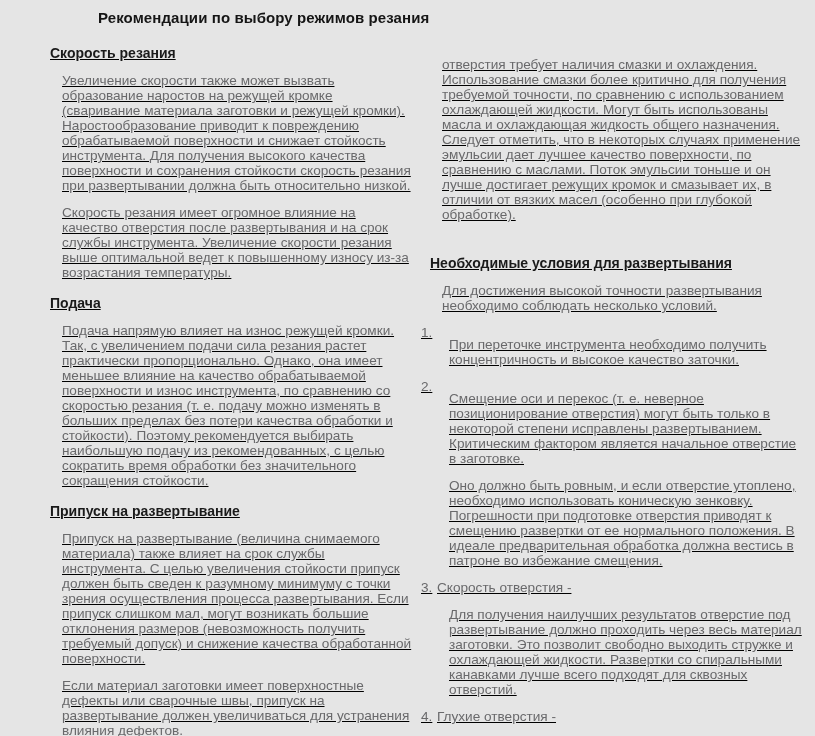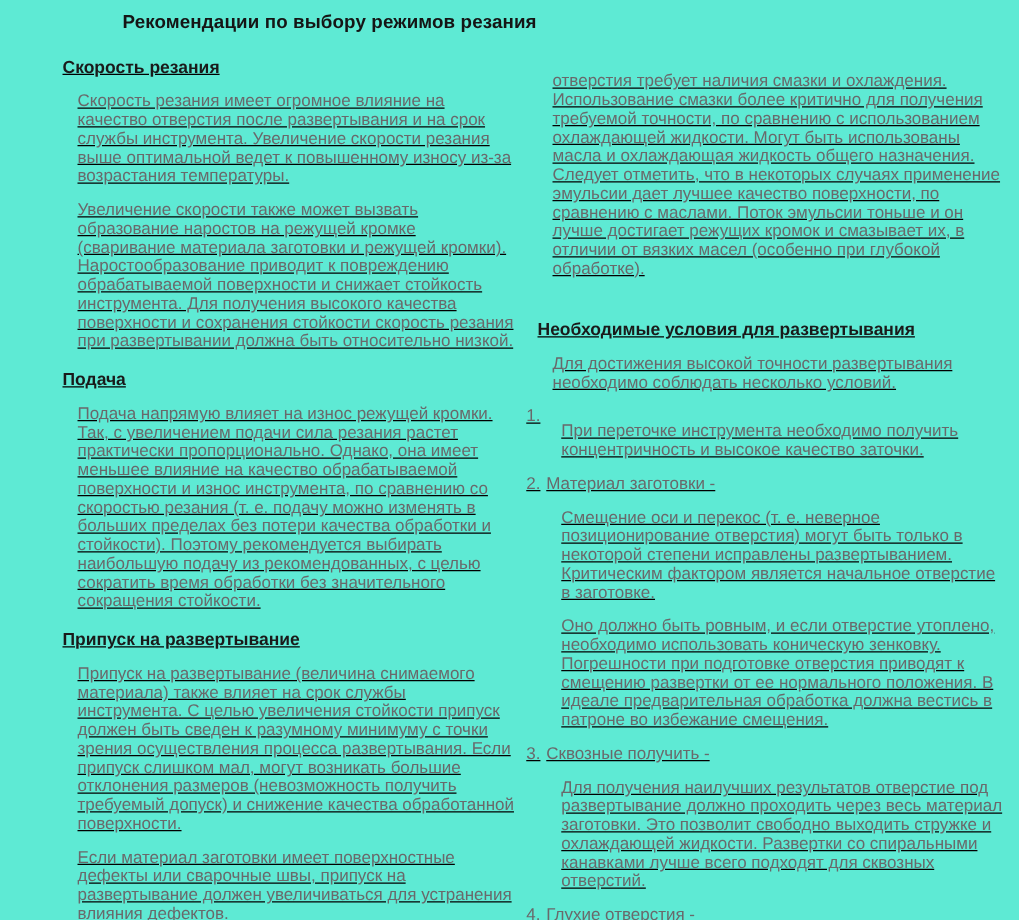--- a/index.html
+++ b/index.html
@@ -10,21 +10,21 @@
   body {
     width: 815px;
     height: 736px;
     overflow: hidden;
     font-family: "Liberation Sans", sans-serif;
   }
   .page {
     position: relative;
     width: 815px;
     height: 736px;
-    background: #5eead4;
+    background: #e5e5e5;
   }
   .doc-title {
     position: absolute;
     left: 98px;
     top: 9px;
     margin: 0;
     font-size: 15px;
     font-weight: bold;
     color: #151515;
     letter-spacing: 0.1px;
@@ -67,22 +67,22 @@
 </style>
 </head>
 <body>
 
 <div class="page">
   <h1 class="doc-title">Рекомендации по выбору режимов резания</h1>
   <div class="columns">
     <div class="col col-left">
         <section class="section first">
           <h2>Скорость резания</h2>
+          <p>Увеличение скорости также может вызвать образование наростов на режущей кромке (сваривание материала заготовки и режущей кромки). Наростообразование приводит к повреждению обрабатываемой поверхности и снижает стойкость инструмента. Для получения высокого качества поверхности и сохранения стойкости скорость резания при развертывании должна быть относительно низкой.</p>
           <p>Скорость резания имеет огромное влияние на качество отверстия после развертывания и на срок службы инструмента. Увеличение скорости резания выше оптимальной ведет к повышенному износу из-за возрастания температуры.</p>
-          <p>Увеличение скорости также может вызвать образование наростов на режущей кромке (сваривание материала заготовки и режущей кромки). Наростообразование приводит к повреждению обрабатываемой поверхности и снижает стойкость инструмента. Для получения высокого качества поверхности и сохранения стойкости скорость резания при развертывании должна быть относительно низкой.</p>
         </section>
         <section class="section">
           <h2>Подача</h2>
           <p>Подача напрямую влияет на износ режущей кромки. Так, с увеличением подачи сила резания растет практически пропорционально. Однако, она имеет меньшее влияние на качество обрабатываемой поверхности и износ инструмента, по сравнению со скоростью резания (т. е. подачу можно изменять в больших пределах без потери качества обработки и стойкости). Поэтому рекомендуется выбирать наибольшую подачу из рекомендованных, с целью сократить время обработки без значительного сокращения стойкости.</p>
         </section>
         <section class="section">
           <h2>Припуск на развертывание</h2>
           <p>Припуск на развертывание (величина снимаемого материала) также влияет на срок службы инструмента. С целью увеличения стойкости припуск должен быть сведен к разумному минимуму с точки зрения осуществления процесса развертывания. Если припуск слишком мал, могут возникать большие отклонения размеров (невозможность получить требуемый допуск) и снижение качества обработанной поверхности.</p>
           <p>Если материал заготовки имеет поверхностные дефекты или сварочные швы, припуск на развертывание должен увеличиваться для устранения влияния дефектов.</p>
         </section>
@@ -98,29 +98,28 @@
           <p>Для достижения высокой точности развертывания необходимо соблюдать несколько условий.</p>
           <div class="list-item">
             <span class="num">1.</span>
             <div class="list-item-body">
               <p>При переточке инструмента необходимо получить концентричность и высокое качество заточки.</p>
             </div>
           </div>
           <div class="list-item">
             <span class="num">2.</span>
             <div class="list-item-body">
-              <div class="list-item-title">Материал заготовки -</div>
               <p>Смещение оси и перекос (т. е. неверное позиционирование отверстия) могут быть только в некоторой степени исправлены развертыванием. Критическим фактором является начальное отверстие в заготовке.</p>
               <p>Оно должно быть ровным, и если отверстие утоплено, необходимо использовать коническую зенковку. Погрешности при подготовке отверстия приводят к смещению развертки от ее нормального положения. В идеале предварительная обработка должна вестись в патроне во избежание смещения.</p>
             </div>
           </div>
           <div class="list-item">
             <span class="num">3.</span>
             <div class="list-item-body">
-              <div class="list-item-title">Сквозные получить -</div>
+              <div class="list-item-title">Скорость отверстия -</div>
               <p>Для получения наилучших результатов отверстие под развертывание должно проходить через весь материал заготовки. Это позволит свободно выходить стружке и охлаждающей жидкости. Развертки со спиральными канавками лучше всего подходят для сквозных отверстий.</p>
             </div>
           </div>
           <div class="list-item">
             <span class="num">4.</span>
             <div class="list-item-body">
               <div class="list-item-title">Глухие отверстия -</div>
               <p>Используйте развертки с прямой канавкой для глухих отверстий.</p>
             </div>
           </div>

